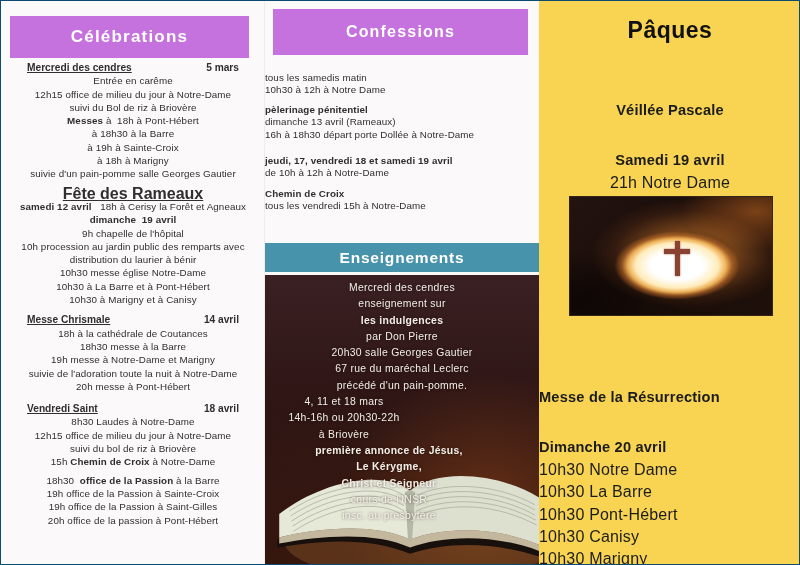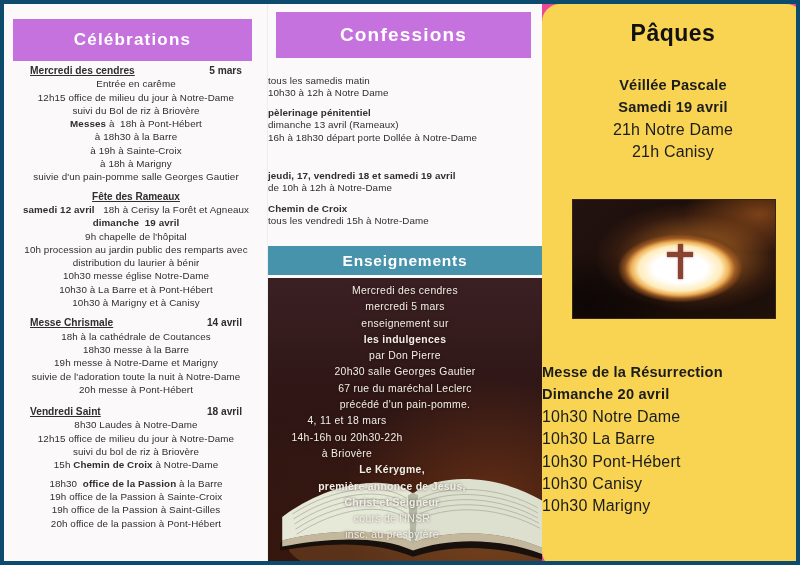--- a/index.html
+++ b/index.html
@@ -1,50 +1,50 @@
 <!DOCTYPE html>
 <html><head>
 <meta charset="utf-8">
 <style>
   html,body { margin:0; padding:0; }
   .page {
     position:relative; width:800px; height:565px; overflow:hidden;
-    background:#ec4899; box-sizing:border-box; border:4px solid #0c4a6e;
+    background:#ec4899; box-sizing:border-box; border:1px solid #0c4a6e;
     font-family:"Liberation Sans","DejaVu Sans",sans-serif; color:#2f2f2f;
   }
   
   .col-left  { position:absolute; left:0;   top:0; width:264px; height:565px; background:#fbf9f9; }
   .col-mid   { position:absolute; left:264px; top:0; width:274px; height:565px; background:#fbf9f9; }
-  .col-right { position:absolute; left:538px; top:0; width:262px; height:565px; background:#f8d452;border-radius:18px; }
+  .col-right { position:absolute; left:538px; top:0; width:262px; height:565px; background:#f8d452; }
   .foldline  { position:absolute; top:0; width:1px; height:565px; background:rgba(0,0,0,0.05); }
 
   
   .banner {
     position:absolute; display:flex; align-items:center; justify-content:center;
     color:#ffffff; font-weight:bold; letter-spacing:1.2px;
   }
   .banner-celebrations { left:9px; top:15px; width:239px; height:42px; background:#c572de; font-size:17px; }
-  .banner-confessions  { left:8px; top:8px;  width:255px; height:46px; background:#c572de; font-size:19px; }
+  .banner-confessions  { left:8px; top:8px;  width:255px; height:46px; background:#c572de; font-size:16px; }
   .banner-enseignements{ left:0; top:242px; width:274px; height:29px; background:#4893ac; font-size:15.5px; letter-spacing:0.8px; }
 
   
   .left-content { position:absolute; left:0; top:60px; width:264px; }
   .l-line { font-size:9.8px; line-height:13.3px; text-align:center; letter-spacing:0.1px; white-space:pre-wrap; }
   .l-hrow { display:flex; justify-content:space-between; padding:0 26px 0 26px;
             font-weight:bold; font-size:10.2px; line-height:13.3px; }
   .l-hrow .hl { text-decoration:underline; }
-  .l-center-h { text-align:center; font-weight:bold; text-decoration:underline; font-size:10px; line-height:13.3px; }
+  .l-center-h { text-align:center; font-weight:bold; text-decoration:underline; font-size:16px; line-height:13.3px; }
   .b { font-weight:bold; }
   .g4 { } .g5 { margin-top:5px;text-align:center; } .g6 { margin-top:6px; }
   .g7 { margin-top:7px; } .g9 { margin-top:9px; }
 
   
   .conf-content { position:absolute; left:0; top:71px; width:274px; }
   .m-line { font-size:9.8px; line-height:12.4px; text-align:left; letter-spacing:0.1px; }
-  .g16 { margin-top:7px; } .g14 { margin-top:26px; } .g8 { margin-top:8px; }
+  .g16 { margin-top:7px; } .g14 { margin-top:14px; } .g8 { margin-top:8px; }
 
   
   .mid-photo {
     position:absolute; left:0; top:274px; width:274px; height:291px; overflow:hidden;
     background:
       radial-gradient(90% 70% at 82% 78%, rgba(155,72,25,0.50), rgba(155,72,25,0) 62%),
       radial-gradient(120% 90% at 25% 100%, rgba(80,30,14,0.40), rgba(80,30,14,0) 60%),
       linear-gradient(180deg, #3a2023 0%, #301716 38%, #2a130d 100%);
   }
   .book-svg { position:absolute; left:4px; bottom:-4px; width:276px; height:112px; }
@@ -54,21 +54,21 @@
   .e-bold { font-weight:bold; }
   .shift-l55 { transform:translateX(-58px); }
   .shift-l12 { transform:translateX(-13px); }
 
   
   .r-title { position:absolute; left:0; top:16px; width:262px; text-align:center;
              font-size:23px; font-weight:bold; color:#111; letter-spacing:0.5px; }
   .r-block1 { position:absolute; left:0; top:70px; width:262px; text-align:center; color:#1c1c1c; }
   .r-block2 { position:absolute; left:0; top:357px; width:262px; color:#1c1c1c; }
   .r-line  { font-size:16px; line-height:22.4px; letter-spacing:0.2px; }
-  .r-bold  { font-weight:bold; font-size:14.6px; }
+  .r-bold  { font-weight:bold; font-size:14.6px;margin-top:28px; }
 
   
   .tomb {
     position:absolute; left:30px; top:195px; width:202px; height:118px; overflow:hidden;
     border:1px solid #35241a;
     background:
       radial-gradient(ellipse 31% 29% at 53% 58%, #ffffff 42%, #ffecbc 66%, rgba(246,184,92,0.95) 78%, rgba(196,112,42,0.6) 88%, rgba(95,48,22,0) 100%),
       radial-gradient(ellipse 62% 58% at 60% 48%, rgba(216,124,44,0.45) 35%, rgba(130,66,28,0.22) 62%, rgba(130,66,28,0) 80%),
       radial-gradient(ellipse 55% 48% at 92% 12%, rgba(205,108,36,0.55), rgba(205,108,36,0) 68%),
       radial-gradient(ellipse 60% 62% at 6% 88%, rgba(12,6,5,0.95), rgba(12,6,5,0) 70%),
@@ -178,32 +178,31 @@
         </g>
       </svg>
     </div>
 
     <div class="banner banner-enseignements">
       <span>Enseignements</span>
     </div>
 
     <div class="ens-content">
       <div class="e-line">Mercredi des cendres</div>
-      <div class="e-line">mercredi 5 mars</div>
       <div class="e-line">enseignement sur</div>
       <div class="e-line e-bold">les indulgences</div>
       <div class="e-line">par Don Pierre</div>
       <div class="e-line">20h30 salle Georges Gautier</div>
       <div class="e-line">67 rue du maréchal Leclerc</div>
       <div class="e-line">précédé d'un pain-pomme.</div>
       <div class="e-line shift-l55">4, 11 et 18 mars</div>
       <div class="e-line shift-l55">14h-16h ou 20h30-22h</div>
       <div class="e-line shift-l55">à Briovère</div>
+      <div class="e-line e-bold shift-l12">première annonce de Jésus,</div>
       <div class="e-line e-bold shift-l12">Le Kérygme,</div>
-      <div class="e-line e-bold shift-l12">première annonce de Jésus,</div>
       <div class="e-line e-bold shift-l12">Christ et Seigneur</div>
       <div class="e-line shift-l12">cours de l'INSR</div>
       <div class="e-line shift-l12">insc. au presbytère</div>
     </div>
   </div>
 
   <div class="col-right">
     <div class="r-title">Pâques</div>
 
     <div class="r-block1">

